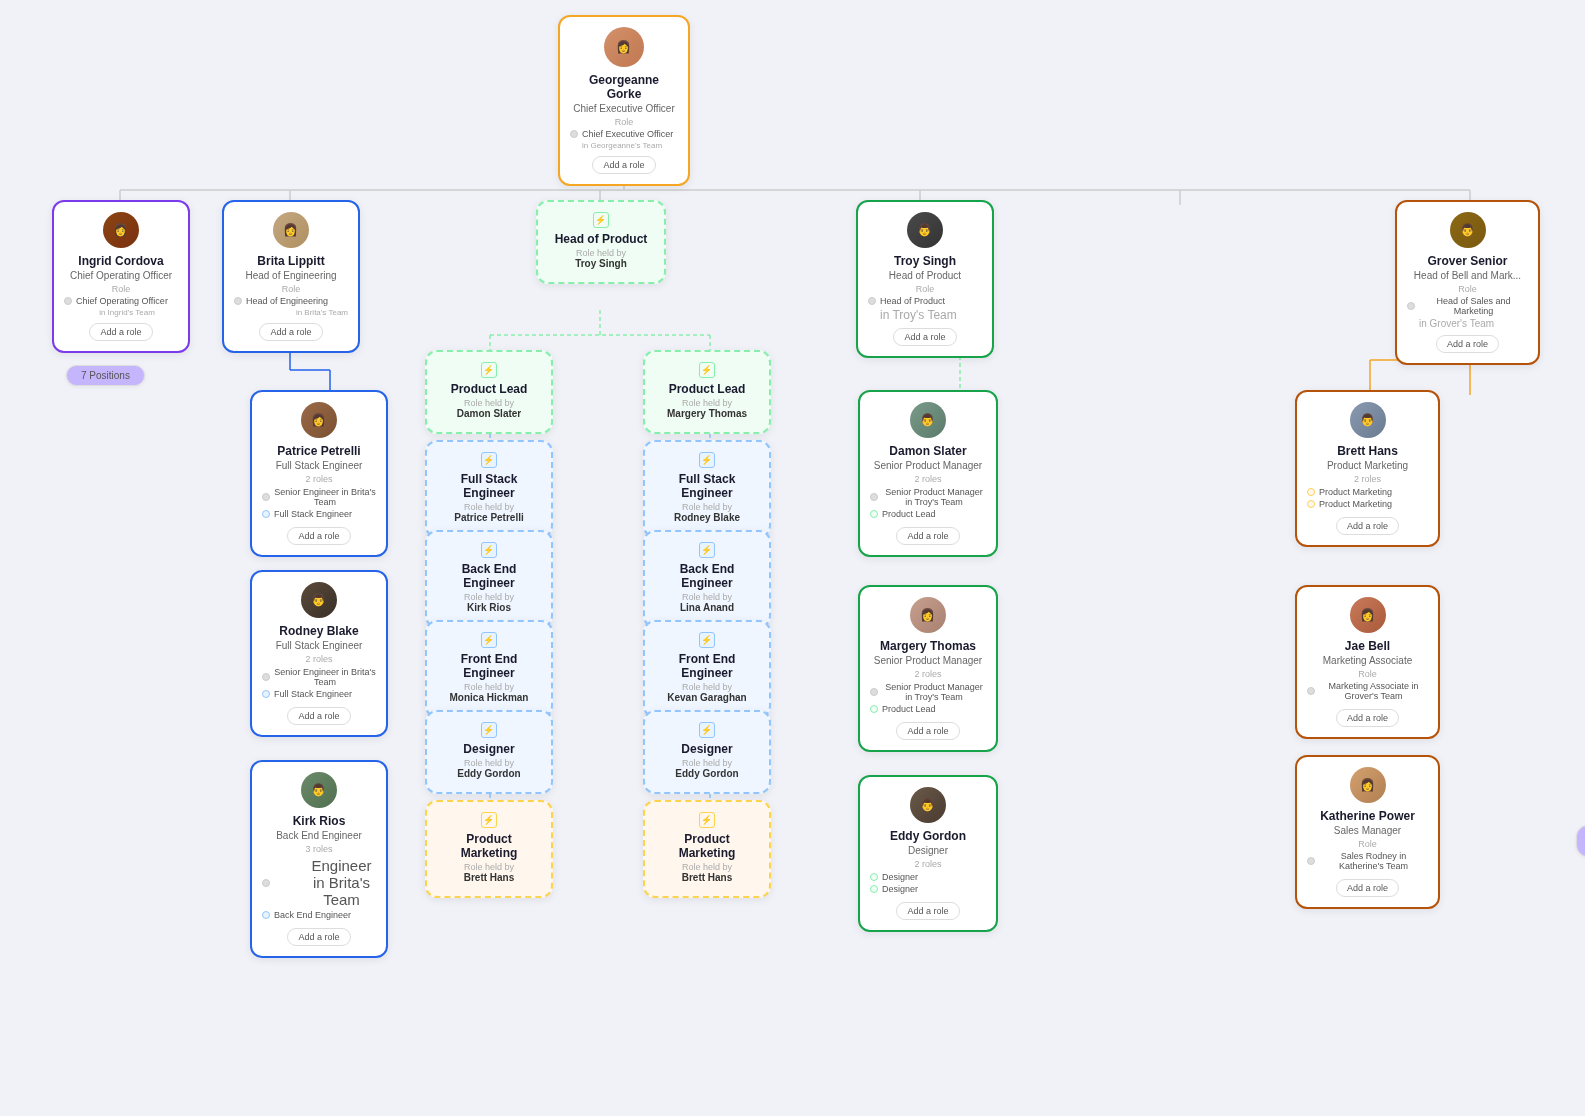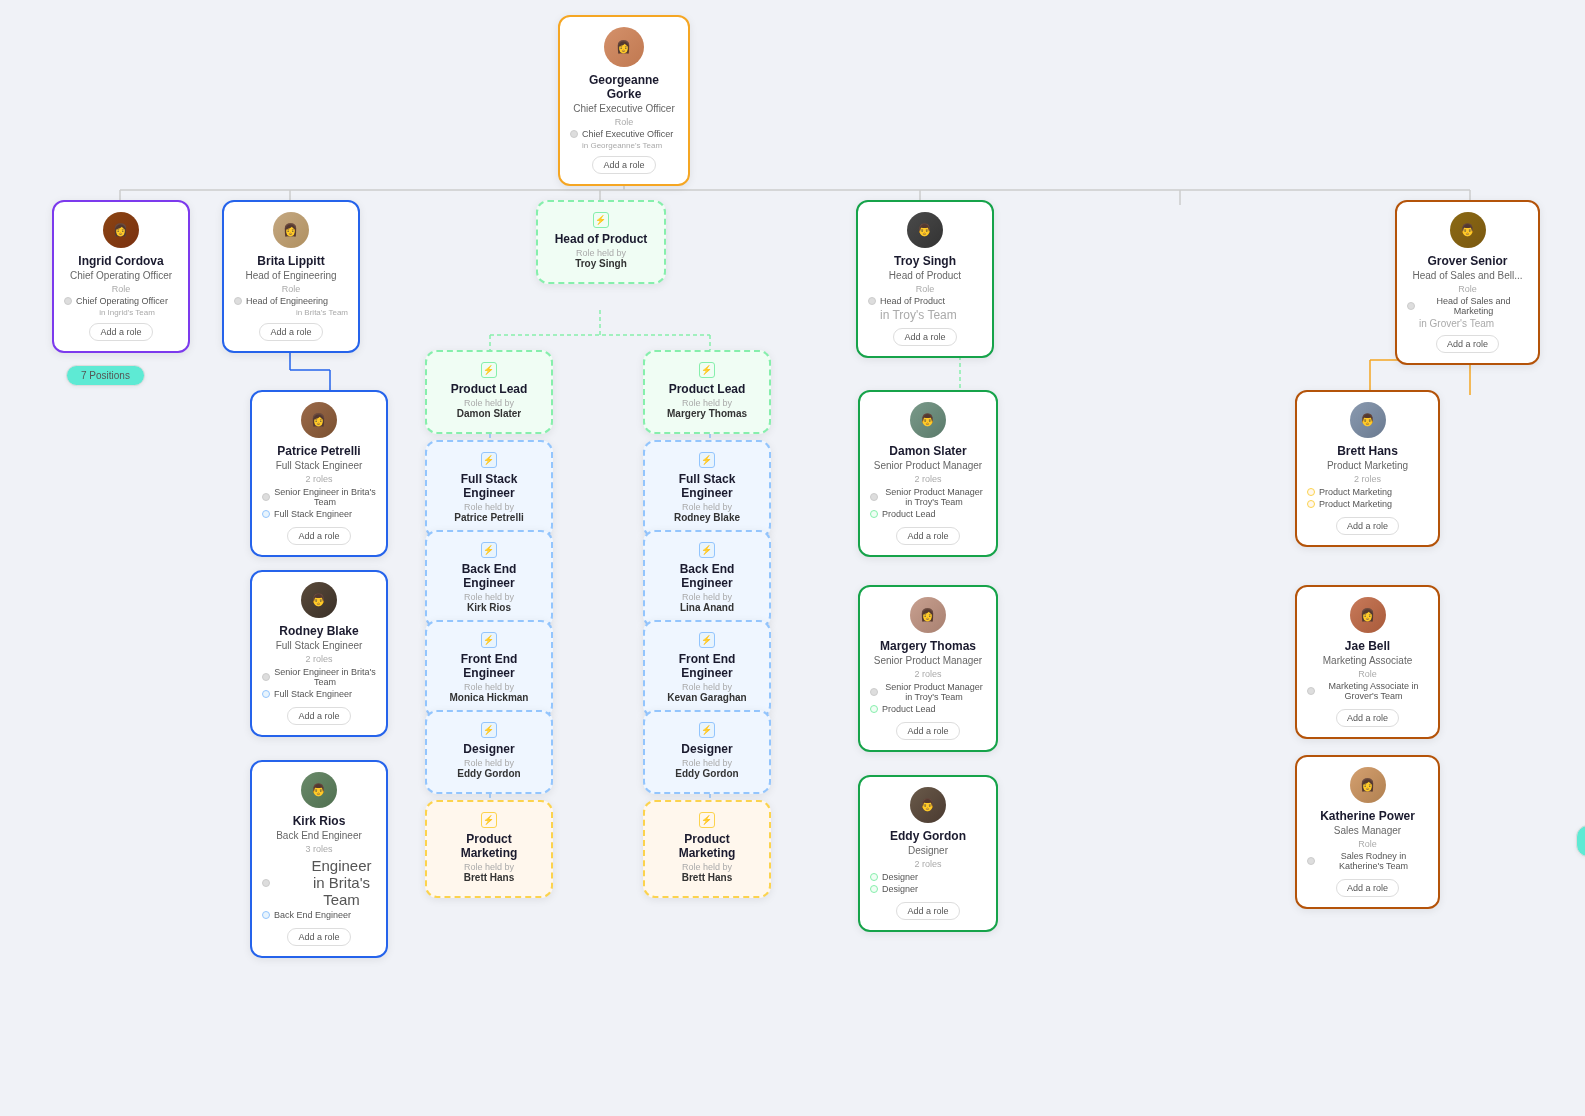--- a/index.html
+++ b/index.html
@@ -97,21 +97,21 @@
     .role-icon-green {
       background: #f0fdf4;
       border: 1px solid #86efac;
     }
     .role-icon-orange {
       background: #fff7ed;
       border: 1px solid #fcd34d;
     }
 
     .positions-badge {
-      background: #5eead4;
+      background: #c4b5fd;
       border: 1px solid #ddd;
       border-radius: 12px;
       padding: 4px 14px;
       font-size: 10px;
       color: #555;
       position: absolute;
       text-align: center;
       box-shadow: 0 1px 4px rgba(0,0,0,0.06);
     }
   </style>
@@ -223,21 +223,21 @@
       <div class="dot"></div>
       <span style="font-size:9px;">Head of Product</span>
     </div>
     <div style="font-size:12px;color:#aaa;text-align:left;margin-left:12px;">in Troy's Team</div>
     <button class="add-role-btn">Add a role</button>
   </div>
 
   <div class="card border-brown" style="left:1395px; top:200px; width:145px;">
     <div class="avatar-img" style="background: linear-gradient(135deg, #8b6914, #7a5810); width:36px;height:36px;border-radius:50%;margin:0 auto 6px;display:flex;align-items:center;justify-content:center;color:white;font-size:12px;">👨</div>
     <div class="card-title">Grover Senior</div>
-    <div class="card-role">Head of Sales and Bell...</div>
+    <div class="card-role">Head of Bell and Mark...</div>
     <div class="card-role-label">Role</div>
     <div class="card-role-item">
       <div class="dot"></div>
       <span style="font-size:9px;">Head of Sales and Marketing</span>
     </div>
     <div style="font-size:10px;color:#aaa;text-align:left;margin-left:12px;">in Grover's Team</div>
     <button class="add-role-btn">Add a role</button>
   </div>
 
   <div class="positions-badge" style="left:66px; top:365px;">7 Positions</div>

